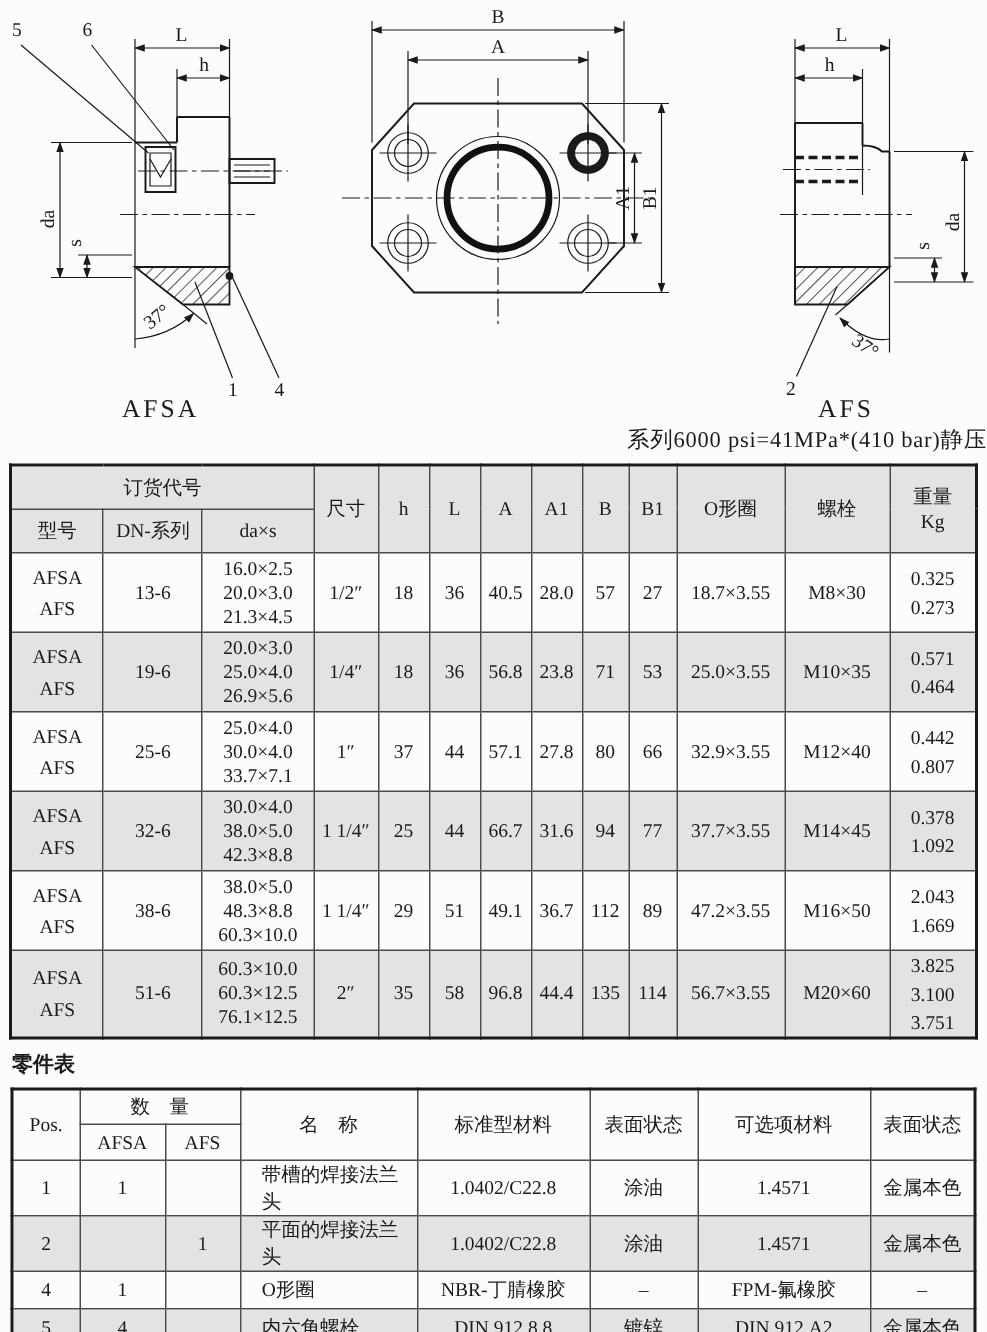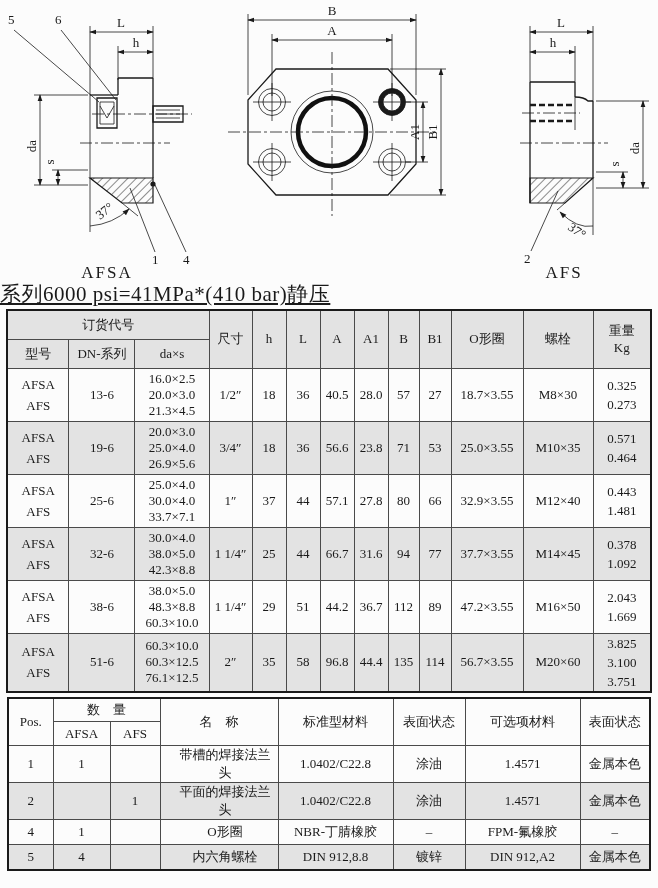--- a/index.html
+++ b/index.html
@@ -19,23 +19,22 @@
   svg .thin { stroke:#1a1a1a; stroke-width:0.8; fill:none; }
   svg .cl   { stroke:#1a1a1a; stroke-width:0.8; fill:none; stroke-dasharray:12 3 3 3; }
   svg .dash { stroke:#1a1a1a; stroke-width:2.4; fill:none; stroke-dasharray:6 3; }
   svg .dim  { stroke:#1a1a1a; stroke-width:0.8; fill:none; }
   svg .bold-ring { stroke:#111; fill:none; }
   svg text  { font-family:"Liberation Serif", serif; font-size:13px; fill:#1a1a1a; }
   svg text.cap { font-size:17px; letter-spacing:2px; }
 
   
   .series-title {
-    text-align:left; font-size:21px; height:22px; line-height:22px;
+    text-align:right; font-size:15px; height:22px; line-height:22px;
     letter-spacing:0.5px;
-    text-decoration:underline;
   }
 
   
   table { border-collapse:collapse; table-layout:fixed; margin:4px auto 0 auto; }
   .main-table { width:644px;padding-left:32px; }
   .parts-table { width:642px; }
   table { border:2px solid #1a1a1a; }
   th, td {
     border:1px solid #4a4a4a;
     text-align:center; vertical-align:middle;
@@ -46,21 +45,21 @@
   .main-table tbody tr { height:53px; }
   .hdr { background:#e3e3e3; }
   .alt { background:#e3e3e3; }
   .lines div { line-height:16px; }
   .model div { line-height:21px; }
   .wt div { line-height:19px; }
 
   .parts-title { font-size:14px; font-weight:bold; margin:8px 0 0 8px; height:20px; }
   .parts-table thead tr { height:24px; }
   .parts-table tbody tr { height:25px; }
-  .parts-table td.name-cell { text-align:center; padding-left:14px; }
+  .parts-table td.name-cell { text-align:left; padding-left:14px; }
 </style>
 </head>
 <body>
 
 <div class="page">
 
   <div class="drawings">
 
     <svg style="left:0" width="220" height="283" viewBox="0 0 220 283">
       <defs>
@@ -292,24 +291,24 @@
         <td class="model">
             <div>AFSA</div>
             <div>AFS</div>
           </td>
         <td>19-6</td>
         <td class="lines">
             <div>20.0×3.0</div>
             <div>25.0×4.0</div>
             <div>26.9×5.6</div>
           </td>
-        <td>3/4″</td>
+        <td>1/4″</td>
         <td>18</td>
         <td>36</td>
-        <td>56.6</td>
+        <td>56.8</td>
         <td>23.8</td>
         <td>71</td>
         <td>53</td>
         <td>25.0×3.55</td>
         <td>M10×35</td>
         <td class="wt">
             <div>0.571</div>
             <div>0.464</div>
             <div></div>
           </td>
@@ -328,22 +327,22 @@
         <td>1″</td>
         <td>37</td>
         <td>44</td>
         <td>57.1</td>
         <td>27.8</td>
         <td>80</td>
         <td>66</td>
         <td>32.9×3.55</td>
         <td>M12×40</td>
         <td class="wt">
-            <div>0.443</div>
-            <div>1.481</div>
+            <div>0.442</div>
+            <div>0.807</div>
             <div></div>
           </td>
       </tr>
       <tr class="alt">
         <td class="model">
             <div>AFSA</div>
             <div>AFS</div>
           </td>
         <td>32-6</td>
         <td class="lines">
@@ -373,21 +372,21 @@
           </td>
         <td>38-6</td>
         <td class="lines">
             <div>38.0×5.0</div>
             <div>48.3×8.8</div>
             <div>60.3×10.0</div>
           </td>
         <td>1 1/4″</td>
         <td>29</td>
         <td>51</td>
-        <td>44.2</td>
+        <td>49.1</td>
         <td>36.7</td>
         <td>112</td>
         <td>89</td>
         <td>47.2×3.55</td>
         <td>M16×50</td>
         <td class="wt">
             <div>2.043</div>
             <div>1.669</div>
             <div></div>
           </td>
@@ -414,20 +413,21 @@
         <td>M20×60</td>
         <td class="wt">
             <div>3.825</div>
             <div>3.100</div>
             <div>3.751</div>
           </td>
       </tr>
     </tbody>
   </table>
 
+  <div class="parts-title">零件表</div>
 
   <table class="parts-table">
     <colgroup>
       <col style="width:45px">
         <col style="width:57px">
         <col style="width:50px">
       <col style="width:118px">
         <col style="width:115px">
         <col style="width:72px">
       <col style="width:115px">

